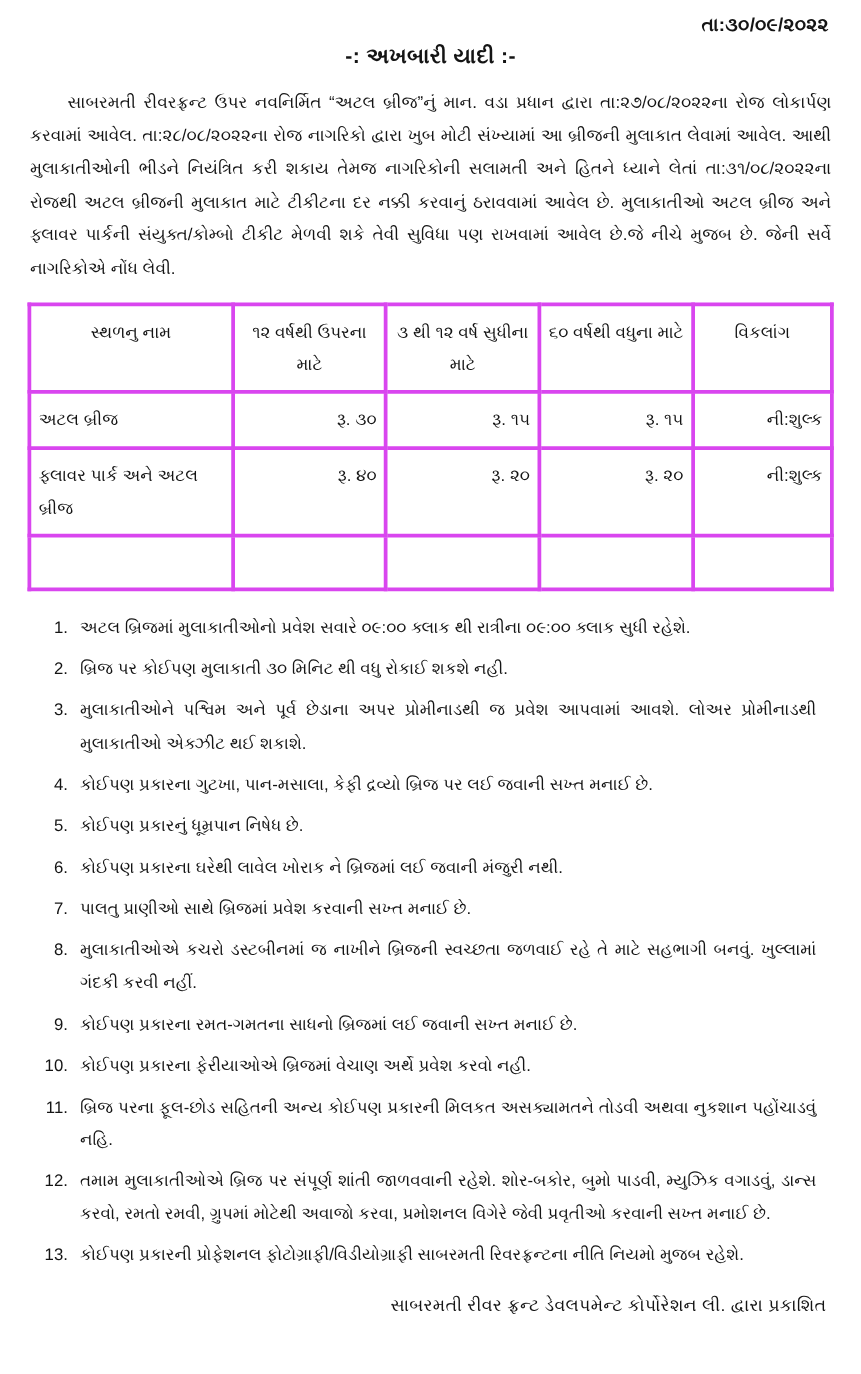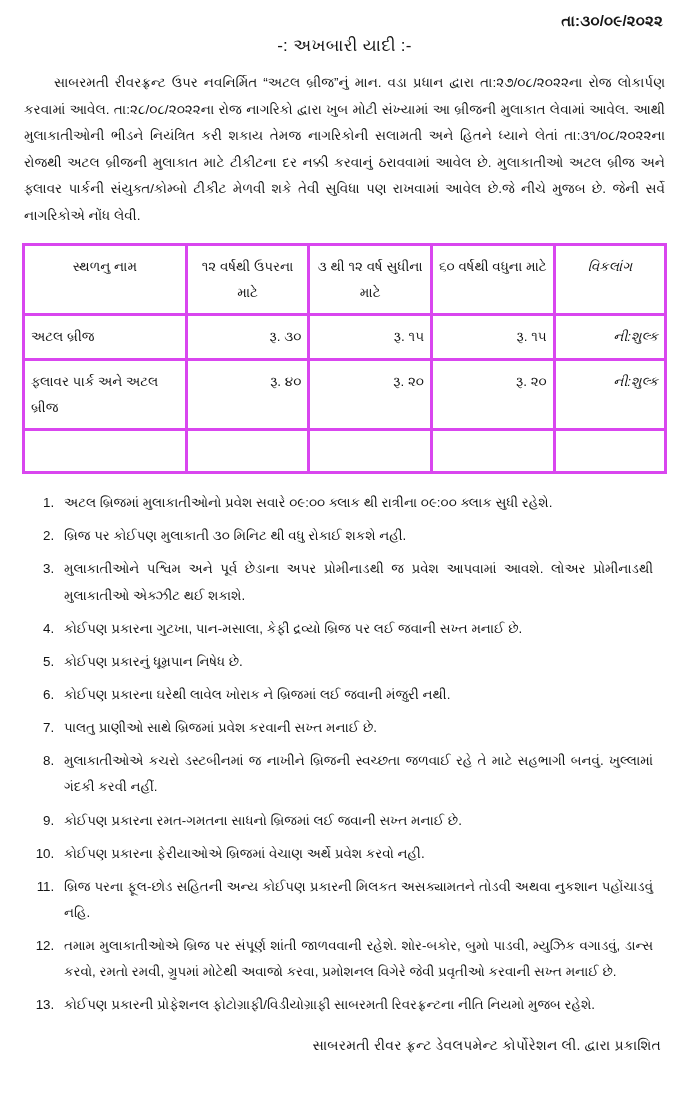--- a/index.html
+++ b/index.html
@@ -23,21 +23,21 @@
   .date-line {
     text-align: right;
     font-size: 15px;
     font-weight: bold;
     letter-spacing: 0.2px;
     margin: 2px 4px 6px 0;
   }
   .doc-title {
     text-align: center;
     font-size: 17px;
-    font-weight: normal;
+    font-weight: bold;
     margin: 6px 0 14px 0;
     letter-spacing: 0.3px;
   }
   .intro {
     font-size: 13.6px;
     line-height: 1.95;
     text-align: justify;
     text-justify: inter-word;
     margin: 0 2px 14px 2px;
     text-indent: 30px;
@@ -60,21 +60,20 @@
     font-weight: normal;
     text-align: center;
   }
   th.col-place, td.col-place {
     text-align: left;
     width: 23%;
     padding-left: 8px;
   }
   th.col-disabled, td.col-disabled {
     width: 15%;
-    font-style: italic;
   }
   td.amount {
     text-align: right;
   }
   tr.spacer-row td {
     height: 24px;
   }
   .note-line {
     font-size: 13.6px;
     line-height: 1.9;

